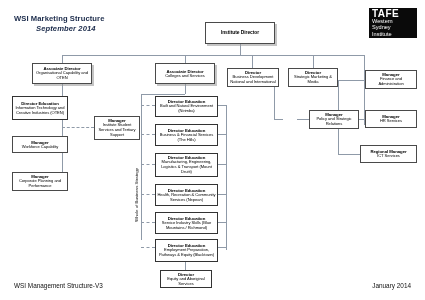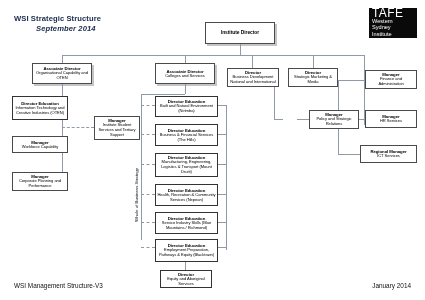--- a/index.html
+++ b/index.html
@@ -42,22 +42,22 @@
     right: 8px;
     top: 8px;
     width: 48px;
     height: 30px;
     background: #0a0a0a;
     color: #ffffff;
     padding: 1px 3px;
     box-sizing: border-box;
   }
   .logo .tafe {
-    font-size: 12px;
-    font-weight: normal;
+    font-size: 10px;
+    font-weight: bold;
     letter-spacing: 0.4px;
     line-height: 9px;
     display: block;
   }
   .logo .wsi-line {
     font-size: 5.6px;
     line-height: 6.3px;
     display: block;
     font-weight: normal;
   }
@@ -136,21 +136,21 @@
     white-space: nowrap;
     z-index: 4;
   }
 </style>
 </head>
 <body>
 
 <div id="page">
 
   <div class="doc-title">
-    <span>WSI Strategic Structure</span>
+    <span>WSI Marketing Structure</span>
     <span class="l2">September 2014</span>
   </div>
 
   <div class="logo">
     <span class="tafe">TAFE</span>
     <span class="wsi-line">Western</span>
     <span class="wsi-line">Sydney</span>
     <span class="wsi-line">Institute</span>
   </div>
 

